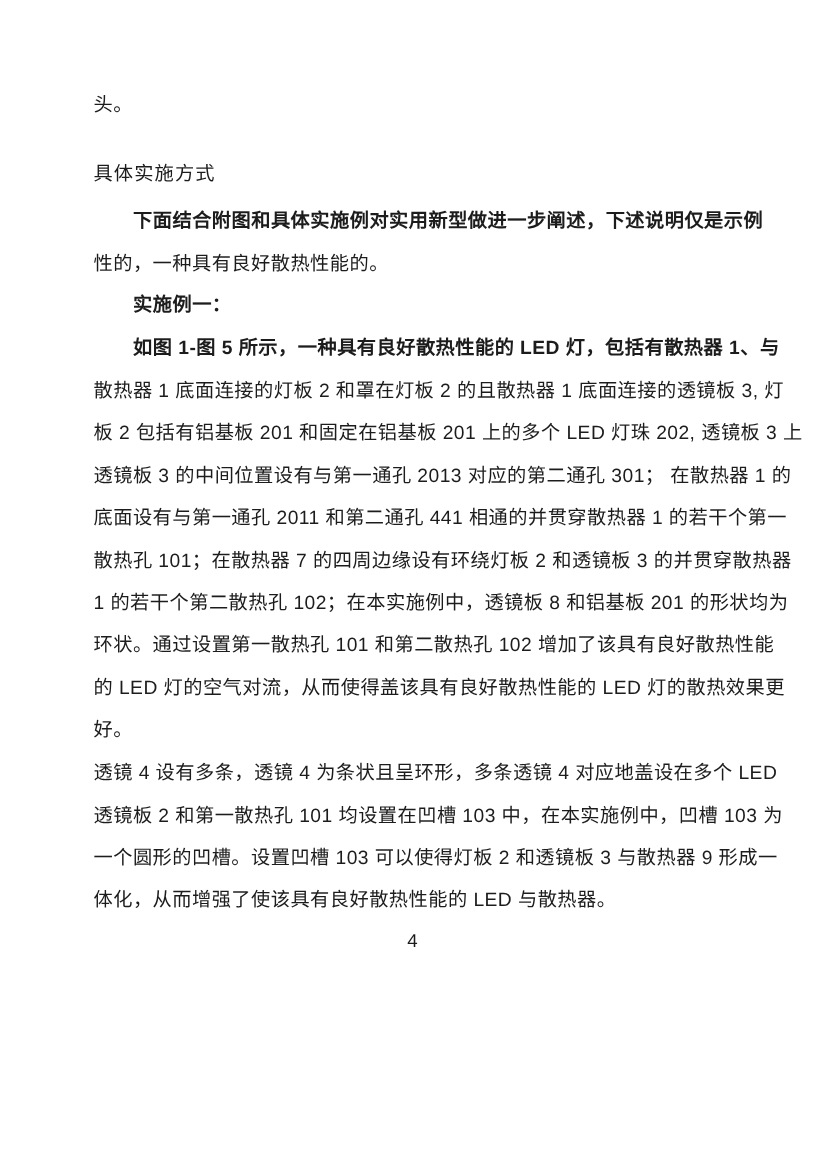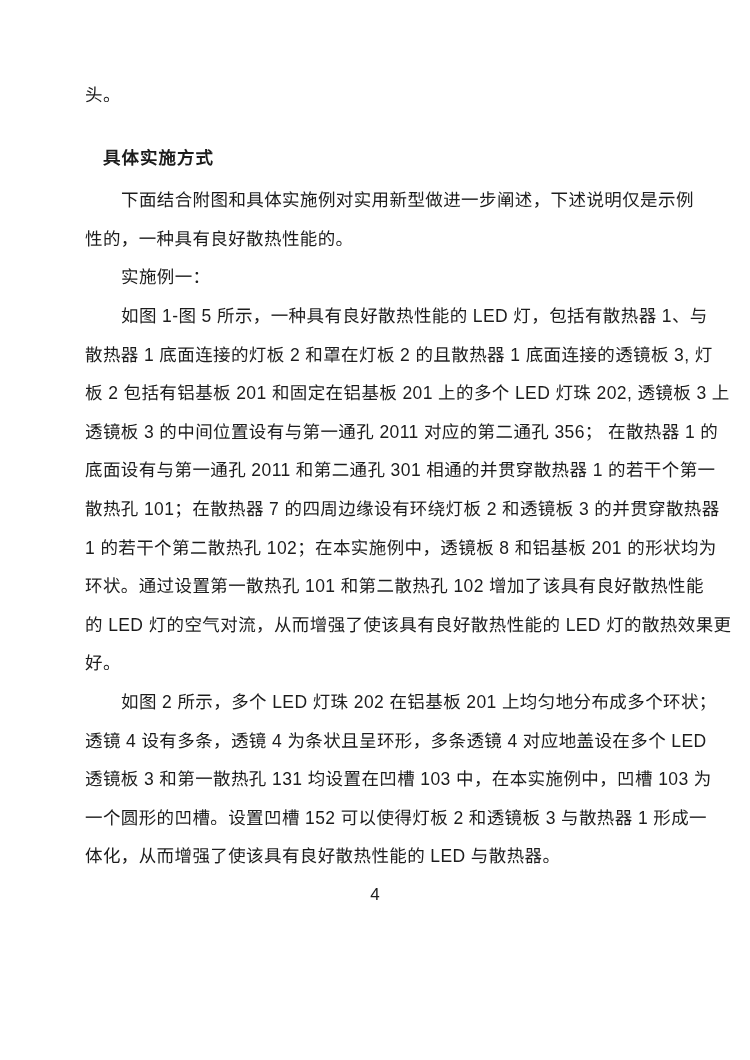--- a/index.html
+++ b/index.html
@@ -21,27 +21,27 @@
     padding: 76px 55px 0 85px;
     font-size: 17.5px;
     line-height: 38.6px;
   }
   .line {
     white-space: nowrap;
     letter-spacing: 0.4px;
   }
   .line.indent {
     padding-left: 36px;
+    font-weight: bold;
   }
   .line.heading {
-    font-weight: 700;
+    font-weight: 400;
     margin-top: 24px;
     margin-bottom: 4px;
     letter-spacing: 1px;
-    margin-left: 18px;
   }
   .page-number {
     text-align: center;
     font-size: 17px;
     line-height: 38.6px;
     letter-spacing: 0;
   }
 </style>
 </head>
 <body>
@@ -50,27 +50,26 @@
   <div class="content">
 
   <div class="line">头。</div>
       <div class="line heading">具体实施方式</div>
       <div class="line indent">下面结合附图和具体实施例对实用新型做进一步阐述，下述说明仅是示例</div>
       <div class="line">性的，一种具有良好散热性能的。</div>
       <div class="line indent">实施例一：</div>
       <div class="line indent">如图 1-图 5 所示，一种具有良好散热性能的 LED 灯，包括有散热器 1、与</div>
       <div class="line">散热器 1 底面连接的灯板 2 和罩在灯板 2 的且散热器 1 底面连接的透镜板 3, 灯</div>
       <div class="line">板 2 包括有铝基板 201 和固定在铝基板 201 上的多个 LED 灯珠 202, 透镜板 3 上</div>
-      <div class="line">透镜板 3 的中间位置设有与第一通孔 2011 对应的第二通孔 356； 在散热器 1 的</div>
-      <div class="line">底面设有与第一通孔 2011 和第二通孔 301 相通的并贯穿散热器 1 的若干个第一</div>
+      <div class="line">透镜板 3 的中间位置设有与第一通孔 2013 对应的第二通孔 301； 在散热器 1 的</div>
+      <div class="line">底面设有与第一通孔 2011 和第二通孔 441 相通的并贯穿散热器 1 的若干个第一</div>
       <div class="line">散热孔 101；在散热器 7 的四周边缘设有环绕灯板 2 和透镜板 3 的并贯穿散热器</div>
       <div class="line">1 的若干个第二散热孔 102；在本实施例中，透镜板 8 和铝基板 201 的形状均为</div>
       <div class="line">环状。通过设置第一散热孔 101 和第二散热孔 102 增加了该具有良好散热性能</div>
-      <div class="line">的 LED 灯的空气对流，从而增强了使该具有良好散热性能的 LED 灯的散热效果更</div>
+      <div class="line">的 LED 灯的空气对流，从而使得盖该具有良好散热性能的 LED 灯的散热效果更</div>
       <div class="line">好。</div>
-      <div class="line indent">如图 2 所示，多个 LED 灯珠 202 在铝基板 201 上均匀地分布成多个环状；</div>
       <div class="line">透镜 4 设有多条，透镜 4 为条状且呈环形，多条透镜 4 对应地盖设在多个 LED</div>
-      <div class="line">透镜板 3 和第一散热孔 131 均设置在凹槽 103 中，在本实施例中，凹槽 103 为</div>
-      <div class="line">一个圆形的凹槽。设置凹槽 152 可以使得灯板 2 和透镜板 3 与散热器 1 形成一</div>
+      <div class="line">透镜板 2 和第一散热孔 101 均设置在凹槽 103 中，在本实施例中，凹槽 103 为</div>
+      <div class="line">一个圆形的凹槽。设置凹槽 103 可以使得灯板 2 和透镜板 3 与散热器 9 形成一</div>
       <div class="line">体化，从而增强了使该具有良好散热性能的 LED 与散热器。</div>
     </div>
   <div class="page-number">4</div>
 </div>
 
 </body></html>

